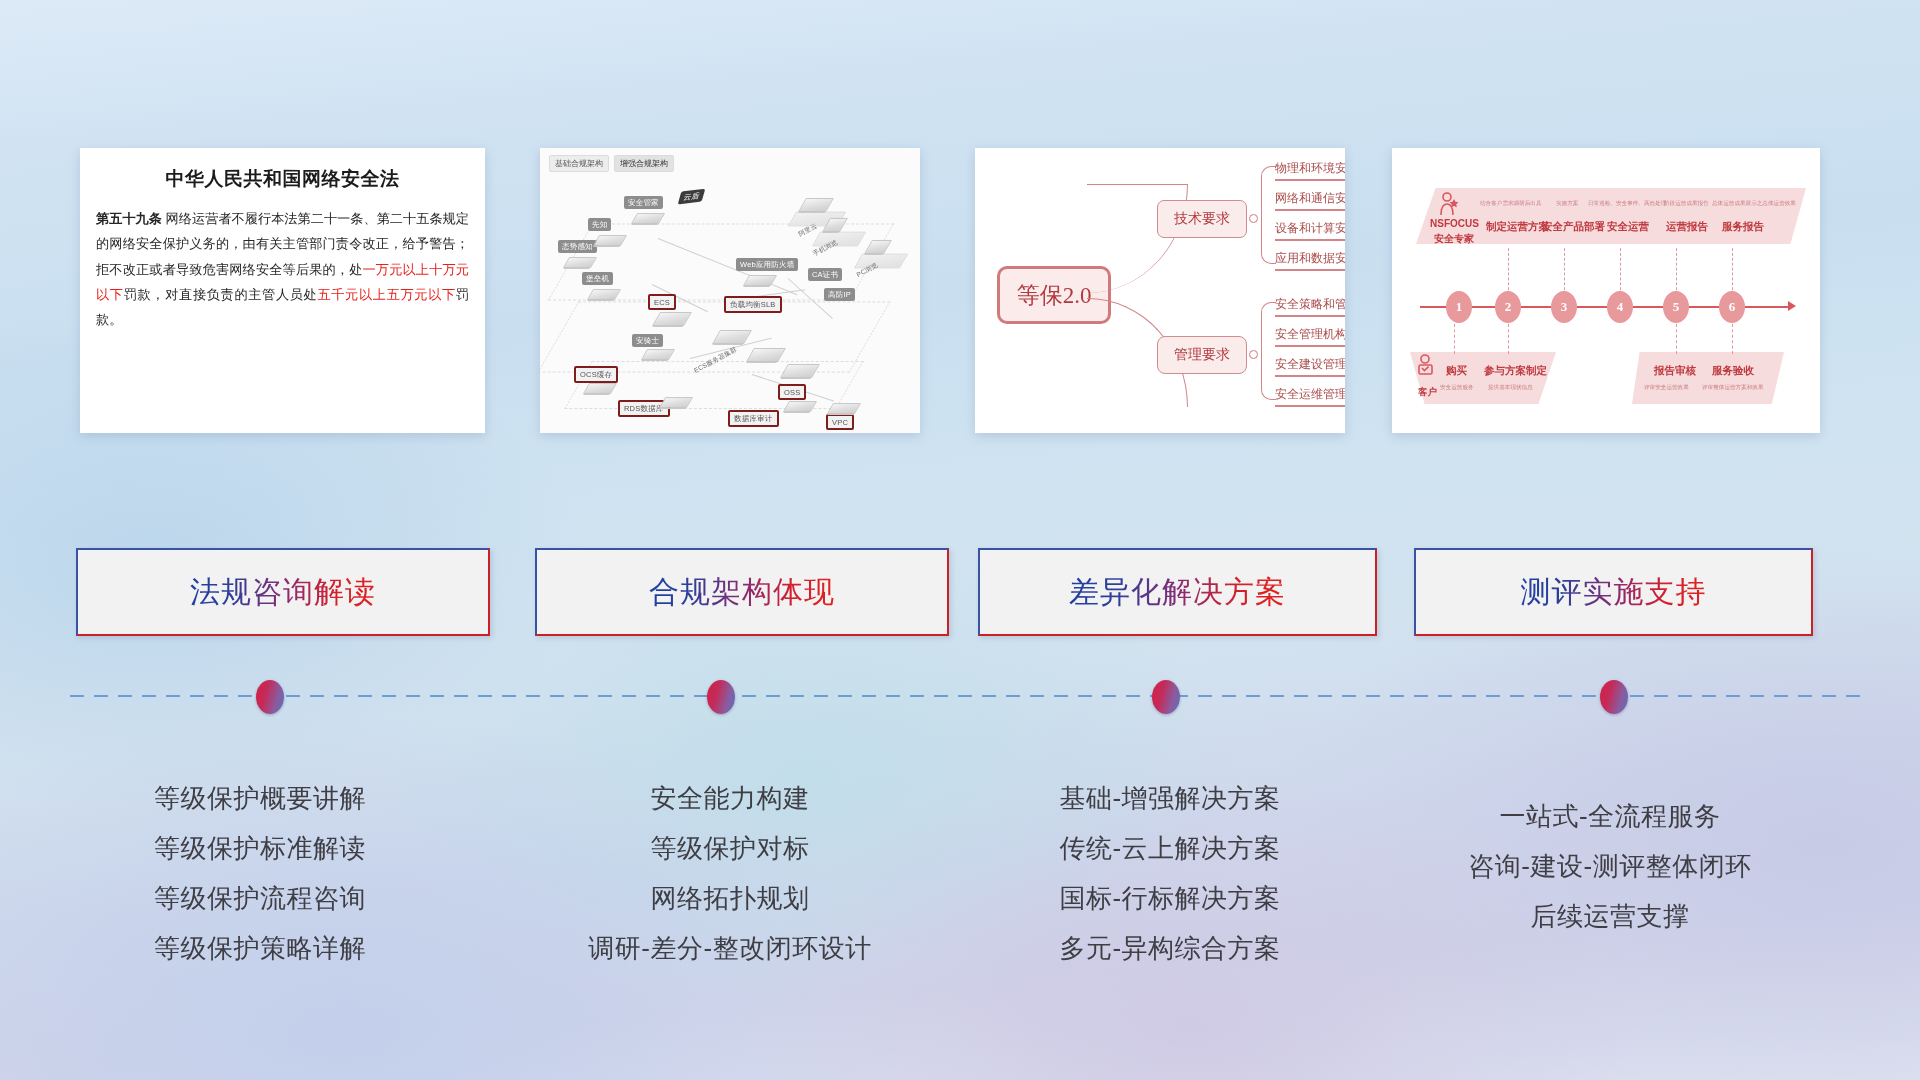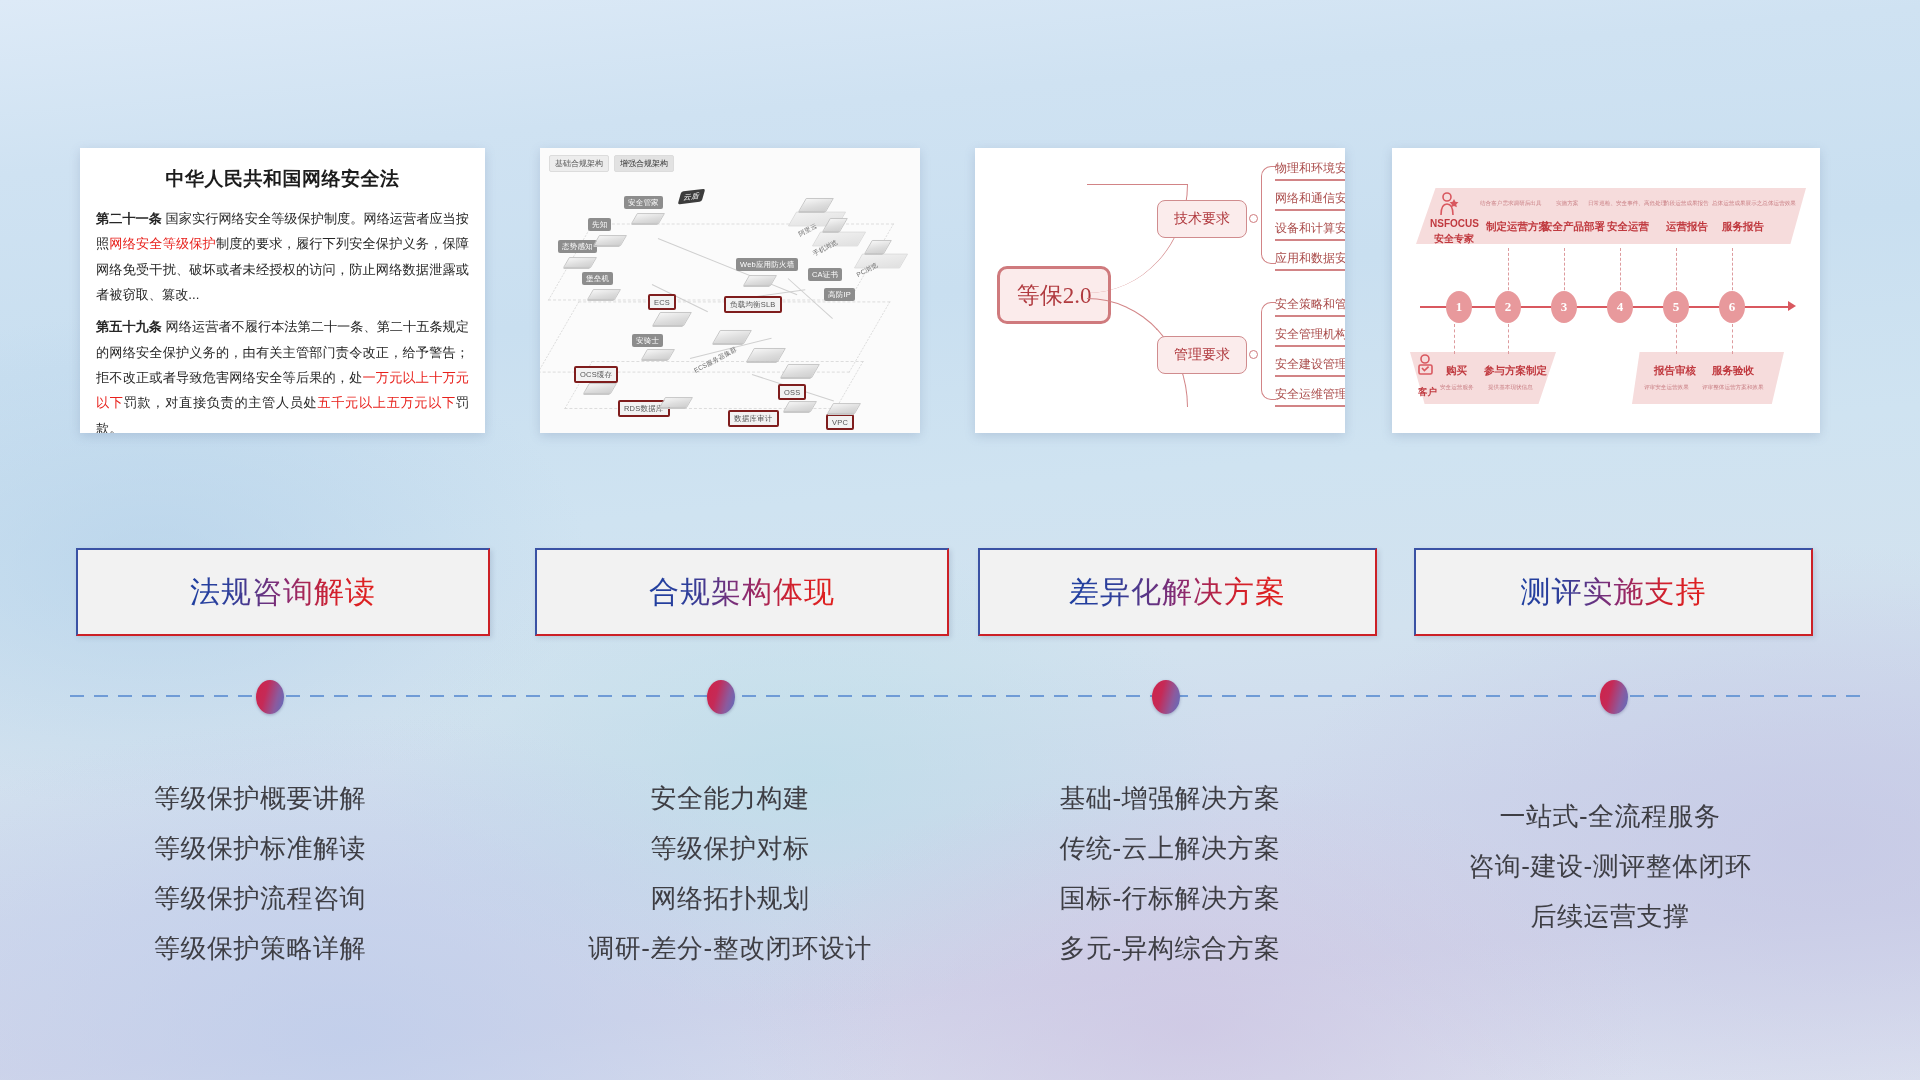--- a/index.html
+++ b/index.html
@@ -118,21 +118,21 @@
     font-size:23px; color:#b03a3f; font-family:"Liberation Serif", serif;
   }
   .mm-branch {
     position:absolute;
     width:88px; height:36px;
     border:1.6px solid #d08c8e; border-radius:8px;
     background:#fbecec;
     display:flex; align-items:center; justify-content:center;
     font-size:14px; color:#b03a3f; font-family:"Liberation Serif", serif;
   }
-  #mm-b1 { left:182px; top:52px; }
+  #mm-b1 { left:182px; top:52px;border-radius:7px; }
   #mm-b2 { left:182px; top:188px; }
   .mm-leaf {
     position:absolute;
     font-size:12px; color:#a94a49;
     font-family:"Liberation Serif", serif;
     white-space:nowrap;
     padding-bottom:2px;
     border-bottom:2px solid #d28486;
   }
   .mm-connect {
@@ -254,23 +254,20 @@
 <body>
 
 <div id="stage">
 
   <div class="card-row">
 
     <div class="card" id="card-law">
       <div class="law-inner">
         <div class="law-title">中华人民共和国网络安全法</div>
 
-        <p class="law-para">
-          <b>第二十一条</b><span> 国家实行网络安全等级保护制度。网络运营者应当按照</span><span class="law-red">网络安全等级保护</span><span>制度的要求，履行下列安全保护义务，保障网络免受干扰、破坏或者未经授权的访问，防止网络数据泄露或者被窃取、篡改...</span>
-        </p>
 
         <p class="law-para">
           <b>第五十九条</b><span> 网络运营者不履行本法第二十一条、第二十五条规定的网络安全保护义务的，由有关主管部门责令改正，给予警告；拒不改正或者导致危害网络安全等后果的，处</span><span class="law-red">一万元以上十万元以下</span><span>罚款，对直接负责的主管人员处</span><span class="law-red">五千元以上五万元以下</span><span>罚款。</span>
         </p>
       </div>
     </div>
 
     <div class="card" id="card-arch">
       <div class="arch-tabs">
         <div class="arch-tab">基础合规架构</div>

